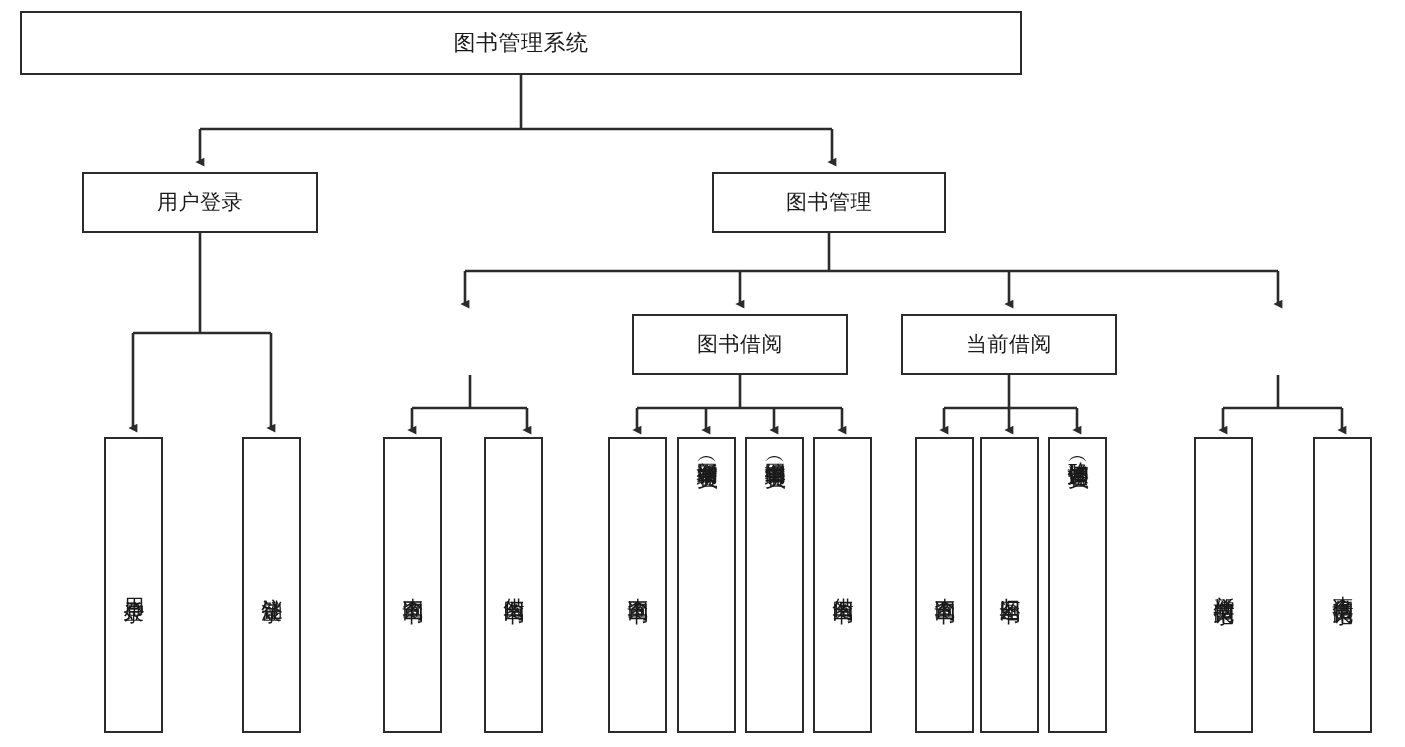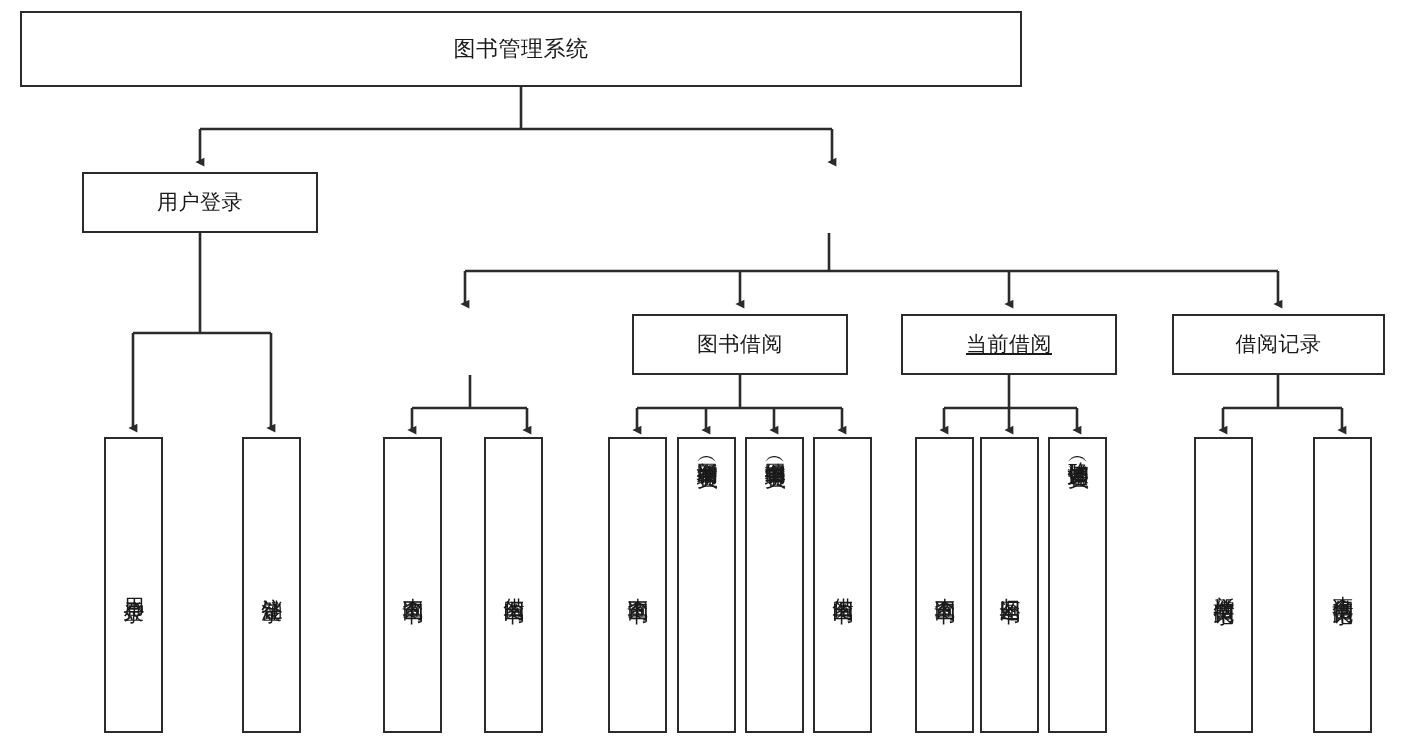--- a/index.html
+++ b/index.html
@@ -127,36 +127,36 @@
       <path d="M1009,408 L1009,430" marker-end="url(#arrow)"></path>
       <path d="M1077,408 L1077,430" marker-end="url(#arrow)"></path>
 
       <path d="M1278,375 L1278,408"></path>
       <path d="M1223,408 L1342,408"></path>
       <path d="M1223,408 L1223,430" marker-end="url(#arrow)"></path>
       <path d="M1342,408 L1342,430" marker-end="url(#arrow)"></path>
     </g>
   </svg>
 
-  <div class="node root" style="left:20px; top:11px; width:1002px; height:76px;">
+  <div class="node root" style="left:20px; top:11px; width:1002px; height:64px;">
     <span class="label">图书管理系统</span>
   </div>
 
   <div class="node level2" style="left:82px; top:172px; width:236px; height:61px;">
     <span class="label">用户登录</span>
   </div>
+  <div class="node level2" style="left:712px; top:172px; width:234px; height:61px;">
+    <span class="label">图书管理</span>
+  </div>
 
   <div class="node level3" style="left:632px; top:314px; width:216px; height:61px;">
     <span class="label">图书借阅</span>
   </div>
-  <div class="node level3" style="left:901px; top:314px; width:216px; height:61px;text-decoration:underline;">
+  <div class="node level3" style="left:901px; top:314px; width:216px; height:61px;">
     <span class="label">当前借阅</span>
-  </div>
-  <div class="node level3" style="left:1172px; top:314px; width:213px; height:61px;">
-    <span class="label">借阅记录</span>
   </div>
 
   <div class="node leaf centered" style="left:104px; top:437px; width:59px; height:296px;">
     <span class="label">用户登录</span>
   </div>
   <div class="node leaf centered" style="left:242px; top:437px; width:59px; height:296px;">
     <span class="label">注销登录</span>
   </div>
 
   <div class="node leaf centered" style="left:383px; top:437px; width:59px; height:296px;">

